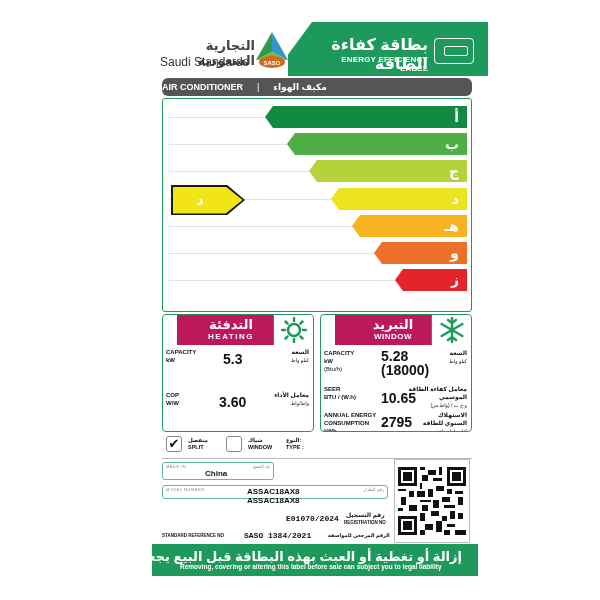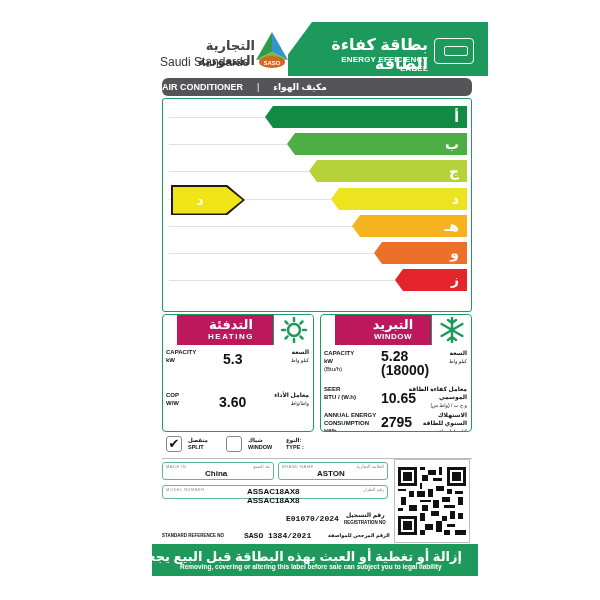--- a/index.html
+++ b/index.html
@@ -190,25 +190,20 @@
     <div class="cb" style="left:64px"></div>
     <div class="tr-lbl" style="left:86px"><span>شباك</span><br><span>WINDOW</span></div>
     <div class="tr-lbl" style="left:124px"><span>النوع:</span><br><span>TYPE :</span></div>
   </div>
   <div class="hr-line"></div>
 
   <div class="ibox" style="left:14px;top:444px;width:112px;height:18px">
     <span class="lbl-en">MADE IN</span>
     <span class="lbl-ar">بلد الصنع</span>
     <span class="val" style="left:42px;top:6px">China</span>
-  </div>
-  <div class="ibox" style="left:130px;top:444px;width:110px;height:18px">
-    <span class="lbl-en">BRAND NAME</span>
-    <span class="lbl-ar">العلامة التجارية</span>
-    <span class="val" style="left:38px;top:6px">ASTON</span>
   </div>
   <div class="ibox" style="left:14px;top:467px;width:226px;height:14px">
     <span class="lbl-en">MODEL NUMBER</span>
     <span class="lbl-ar">رقم الطراز</span>
     <span class="val" style="left:84px;top:1px">ASSAC18AX8</span>
     <span class="val" style="left:84px;top:10px">ASSAC18AX8</span>
   </div>
   <div class="reg-val" style="left:138px;top:496px">E01070/2024</div>
   <div class="reg-lbl-ar" style="left:198px;top:493px">رقم التسجيل</div>
   <div class="reg-lbl-en" style="left:196px;top:502px">REGISTRATION NO</div>

